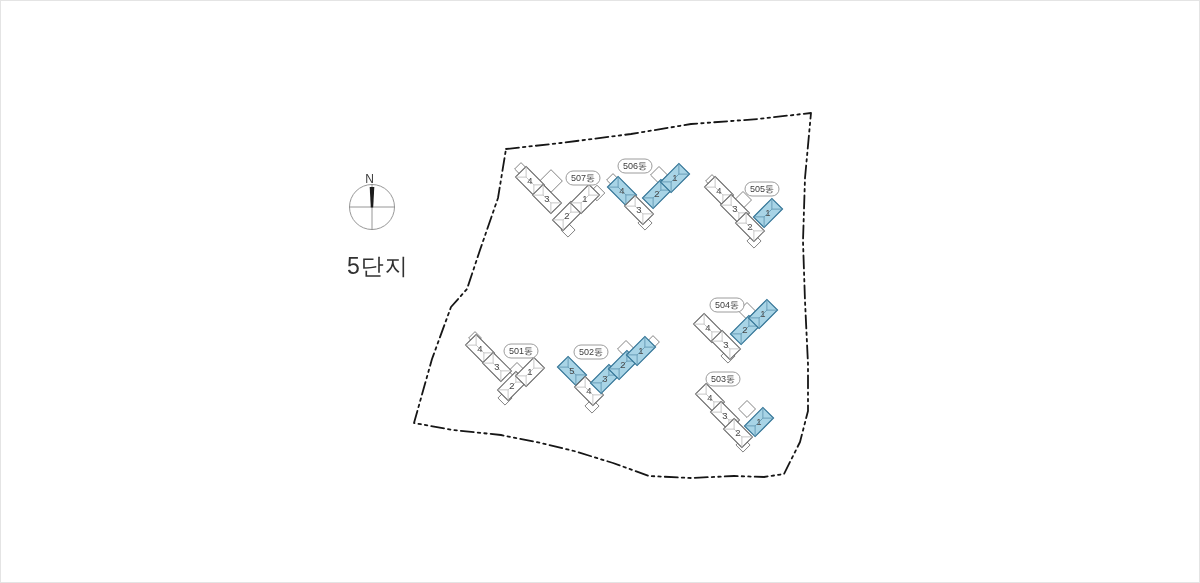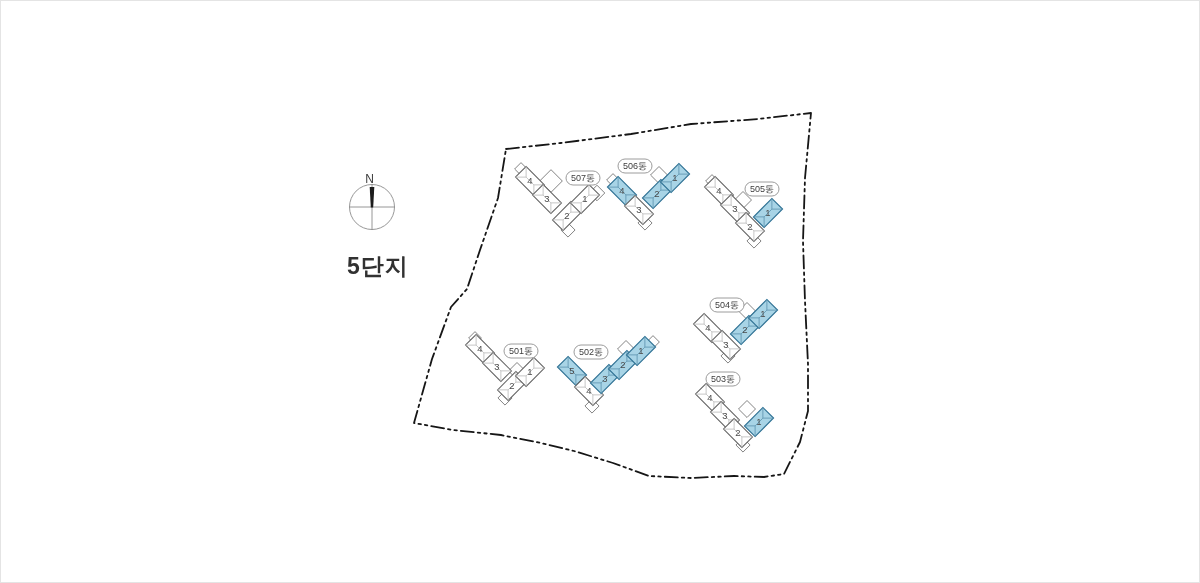--- a/index.html
+++ b/index.html
@@ -4,21 +4,21 @@
 <style>
   html,body{margin:0;padding:0;background:#fff;}
   .stage{
     position:relative;width:1200px;height:583px;background:#ffffff;
     border:1px solid #e4e4e4;box-sizing:border-box;overflow:hidden;
     font-family:"Liberation Sans",sans-serif;
   }
   .stage svg{position:absolute;left:0;top:0;}
   .title{
     position:absolute;left:346px;top:250px;font-size:23px;color:#313131;
-    font-weight:700;letter-spacing:1px;
+    font-weight:400;letter-spacing:1px;
   }
   #boundary{
     fill:none;stroke:#161616;stroke-width:1.8;
     stroke-dasharray:13 4 2.5 4 2.5 4;
     stroke-linejoin:round;stroke-linecap:round;
   }
   .compass .ring,.compass .cross{stroke:#8b8b8b;fill:none;stroke-width:.9;}
   .compass .needle{fill:#1c1c1c;}
   .compass text{font-size:12px;fill:#3a3a3a;text-anchor:middle;}
   .bump{fill:#ffffff;stroke:#7d7d7d;stroke-width:.9;}

